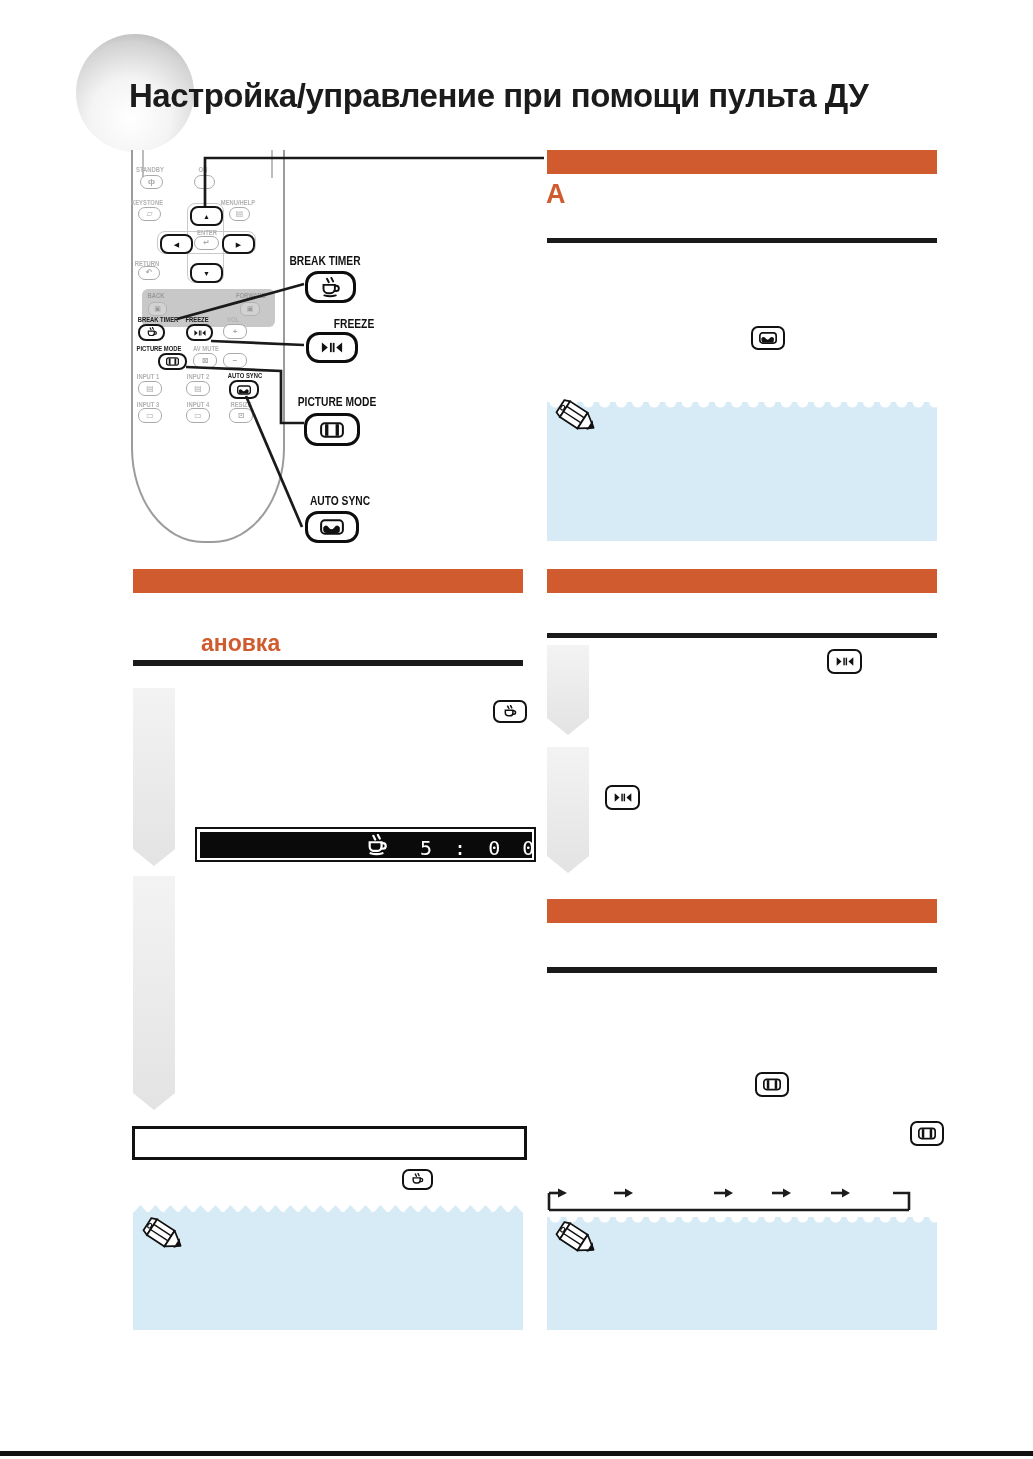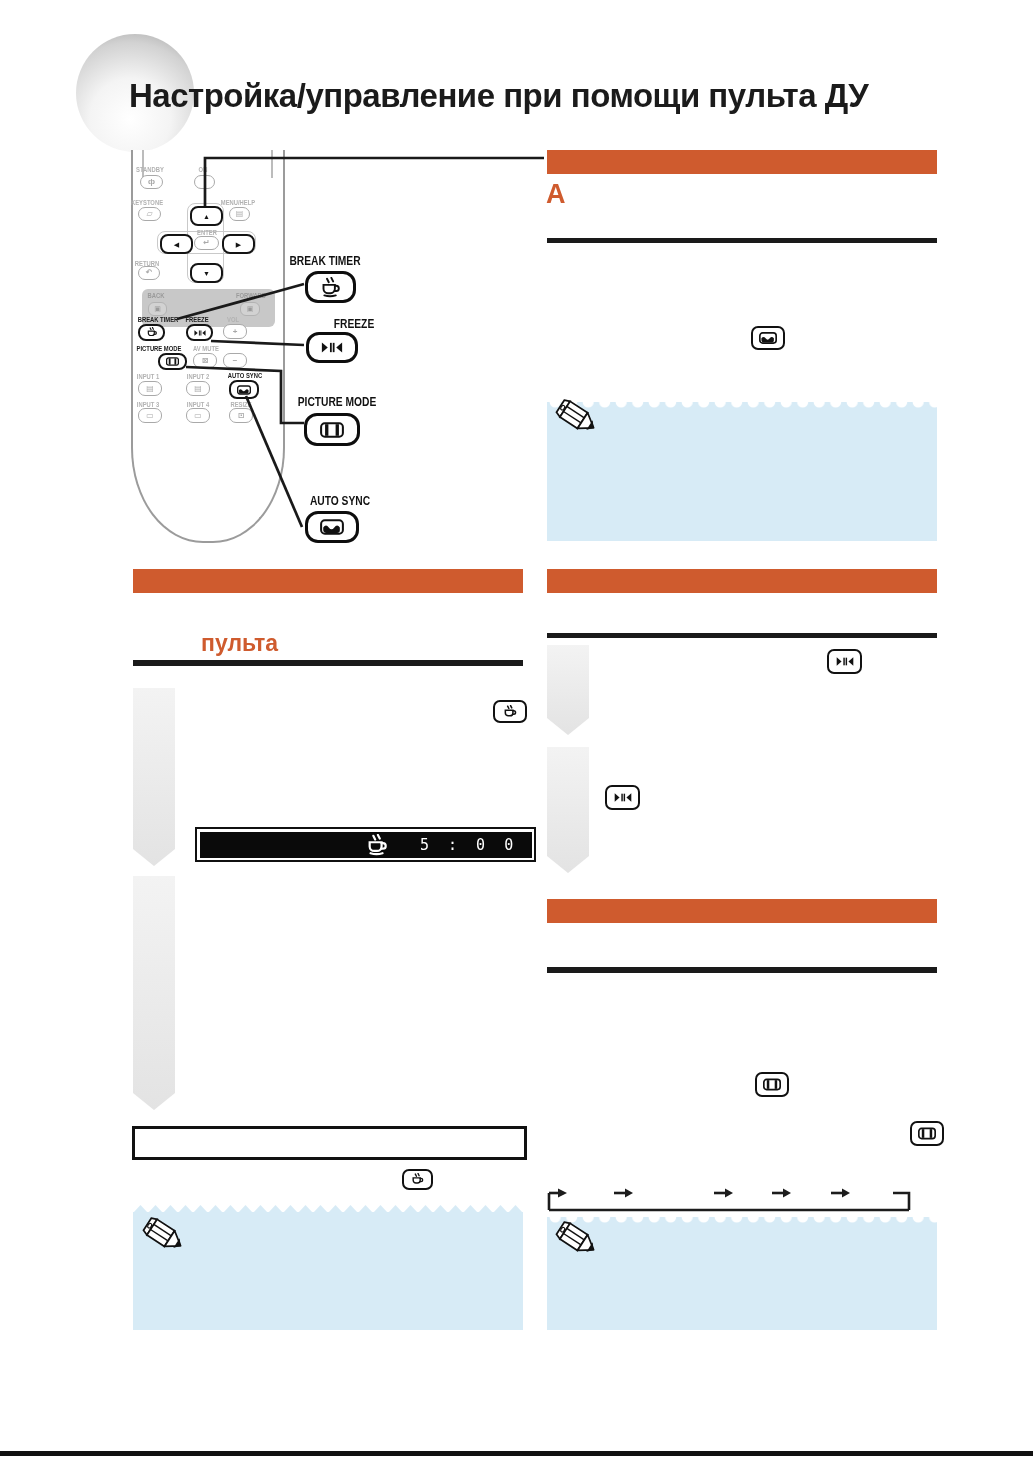--- a/index.html
+++ b/index.html
@@ -40,21 +40,21 @@
         display:flex;align-items:center;justify-content:center;}
   
   .step{position:absolute;width:42px;background:linear-gradient(180deg,#f3f3f3 0%,#e3e3e3 100%);
         clip-path:polygon(0 0,100% 0,100% calc(100% - 17px),50% 100%,0 calc(100% - 17px));
         filter:drop-shadow(2px 2px 2px rgba(0,0,0,.28));}
   .steptext{position:absolute;font-size:23px;font-weight:bold;color:#222;word-spacing:16px;
         letter-spacing:.5px;white-space:nowrap;}
   
   .tdisp{position:absolute;border:2.5px solid #101010;background:#fff;}
   .tinner{position:absolute;background:#0a0a0a;}
-  .tval{position:absolute;color:#fff;font-family:"DejaVu Sans Mono",monospace;font-size:15px;
+  .tval{position:absolute;color:#fff;font-family:"DejaVu Sans Mono",monospace;font-size:20px;
         letter-spacing:5px;white-space:nowrap;}
   
   .note{position:absolute;width:390px;background:#d7ebf6;}
   .wbox{position:absolute;border:3px solid #111;background:#fff;}
   .pencil{position:absolute;transform:rotate(33deg);transform-origin:center;}
   .svgline{stroke:#1a1a1a;stroke-width:2.7;fill:none;}
   .footer{position:absolute;background:#111;}
 </style>
 </head>
 <body>
@@ -265,21 +265,21 @@
     <polygon points="2,3 7,1 7,18 2,16" fill="#fff" stroke="#111" stroke-width="1.6"></polygon>
     <rect x="7" y="1" width="19" height="17" fill="#fff" stroke="#111" stroke-width="1.6"></rect>
     <line x1="7" y1="6.5" x2="26" y2="6.5" stroke="#111" stroke-width="1.3"></line>
     <line x1="7" y1="12" x2="26" y2="12" stroke="#111" stroke-width="1.3"></line>
     <polygon points="26,1 38,9.5 26,18" fill="#fff" stroke="#111" stroke-width="1.6" stroke-linejoin="round"></polygon>
     <polygon points="33.5,4.2 38,9.5 33.5,14.8" fill="#111"></polygon>
     <ellipse cx="4.5" cy="9.5" rx="1.5" ry="2.3" fill="none" stroke="#111" stroke-width="1"></ellipse>
   </svg>
 
   <div class="obar" style="left:133px;top:569px;"></div>
-  <div class="ohead" style="left:201px;top:630px;font-size:23px;">пульта</div>
+  <div class="ohead" style="left:201px;top:630px;font-size:23px;">ановка</div>
   <div class="bline" style="left:133px;top:660px;height:6px;"></div>
 
   <div class="step" style="left:133px;top:688px;height:178px;"></div>
   <div class="mini" style="left:493px;top:700px;width:30px;height:19px;">
     <svg viewBox="0 0 26 24" width="16" height="14">
         <g fill="none" stroke="currentColor" stroke-width="2.6" stroke-linecap="round">
           <path d="M9 2 l2 4 M14 1 l2 4"></path>
           <path d="M5 9 h13 v4.5 a5 5 0 0 1 -5 5 h-3 a5 5 0 0 1 -5 -5 z"></path>
           <path d="M18 10 h1.5 a3 3 0 0 1 0 6 h-2"></path>
         </g>

